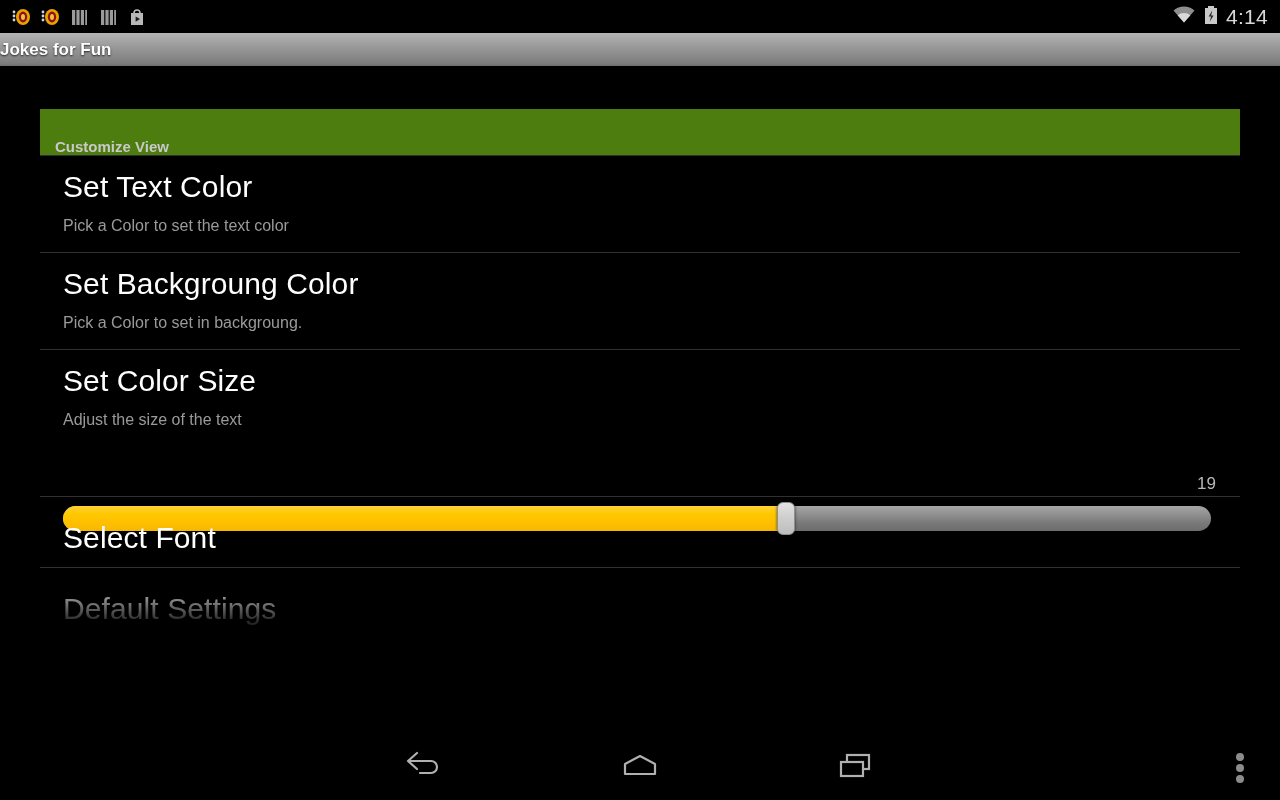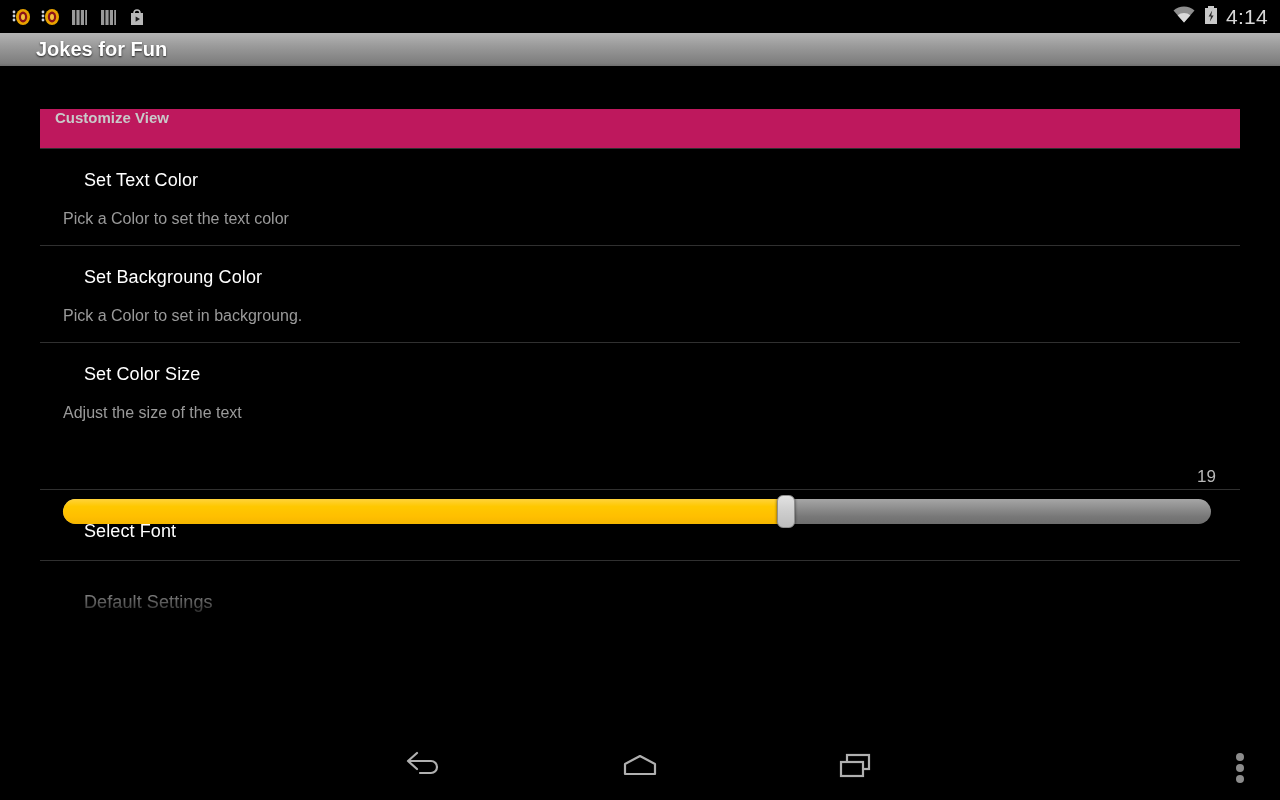--- a/index.html
+++ b/index.html
@@ -29,62 +29,60 @@
   }
 
   
   .actionbar{
     position:absolute; top:33px; left:0;
     width:1280px; height:33px;
     background:linear-gradient(to bottom,#b4b4b4 0%,#9a9a9a 40%,#7d7d7d 92%,#6e6e6e 100%);
     display:flex; align-items:center;
   }
   .actionbar-title{
-    color:#ffffff; font-size:20px; font-weight:bold;
+    color:#ffffff; font-size:17px; font-weight:bold;
     padding-left:0;
     text-shadow:0 1px 2px rgba(0,0,0,.75);
-    margin-left:36px;
   }
 
   
   .content{
     position:absolute; top:66px; left:0;
     width:1280px; height:669px;
     background:#000;
     overflow:hidden;
   }
   .list{
     position:absolute; left:40px; top:43px;
     width:1200px;
   }
 
   .section-header{
-    height:40px;
-    background:#be185d;
+    height:47px;
+    background:#4d7c0f;
     border-bottom:1px solid #2f2f2f;
-    display:flex; align-items:flex-start;
+    display:flex; align-items:flex-end;
     padding-left:15px;
   }
   .section-header-text{
     color:#c9c9c9; font-size:15px; font-weight:bold;
   }
 
   .row{
     position:relative;
     padding:14px 0 14px 23px;
     border-bottom:1px solid #303030;
   }
   .row.no-border{ border-bottom:none; }
   .row-title{
     color:#ffffff;
-    font-size:18px;
+    font-size:30px;
     font-weight:400;
     line-height:34px;
     letter-spacing:.1px;
-    margin-left:21px;
   }
   .row-summary{
     color:#9a9a9a;
     font-size:16px;
     line-height:24px;
     margin-top:10px;
   }
   .row-simple{ padding:24px 0 12px 23px; }
 
   

